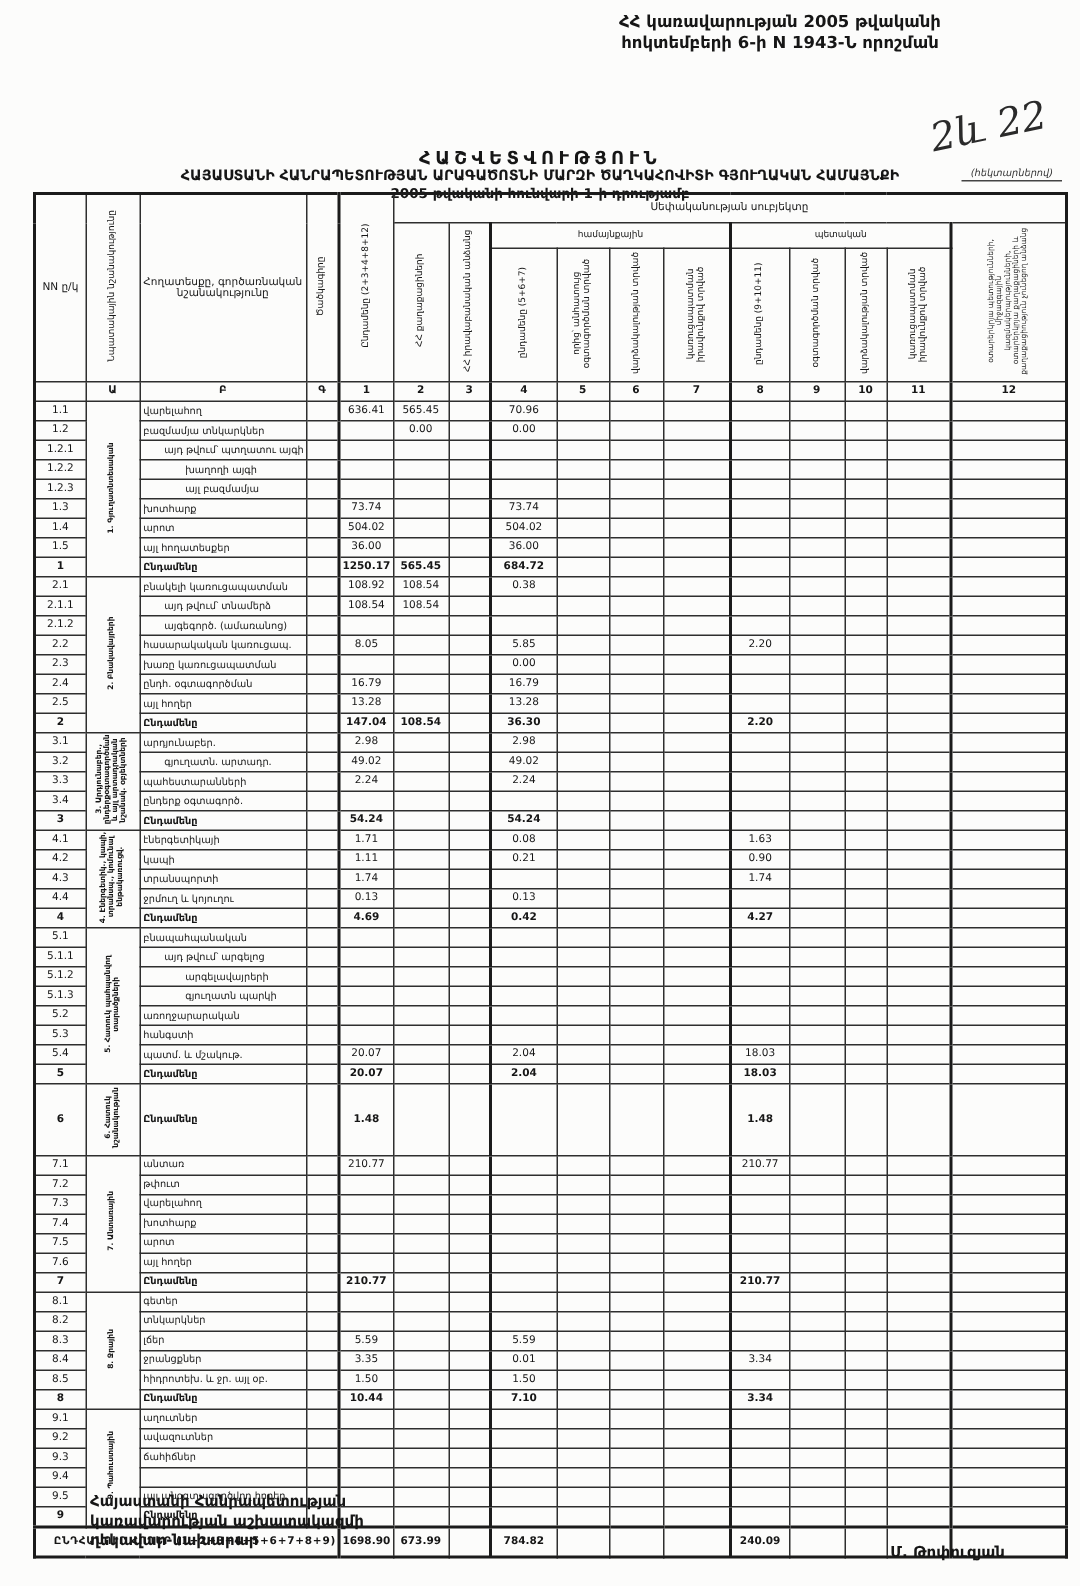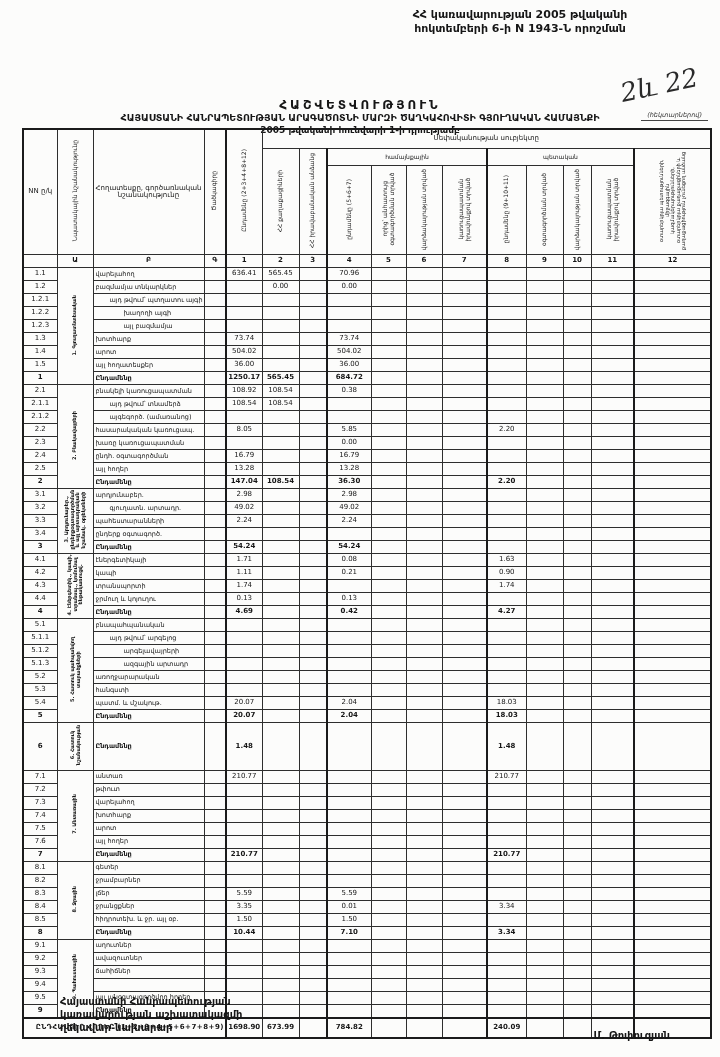--- a/index.html
+++ b/index.html
@@ -645,21 +645,21 @@
           <td class="num"></td>
           <td class="num"></td>
           <td class="num bl"></td>
           <td class="num"></td>
           <td class="num"></td>
           <td class="num"></td>
           <td class="num bl"></td>
         </tr>
         <tr>
           <td class="code">5.1.3</td>
-          <td class="lbl" style="padding-left: 30px;">ազգային արտադր</td>
+          <td class="lbl" style="padding-left: 30px;">գյուղատն պարկի</td>
           <td class="code"></td>
           <td class="num bl"></td>
           <td class="num"></td>
           <td class="num"></td>
           <td class="num bl"></td>
           <td class="num"></td>
           <td class="num"></td>
           <td class="num"></td>
           <td class="num bl"></td>
           <td class="num"></td>
@@ -886,21 +886,21 @@
           <td class="num"></td>
           <td class="num"></td>
           <td class="num bl"></td>
           <td class="num"></td>
           <td class="num"></td>
           <td class="num"></td>
           <td class="num bl"></td>
         </tr>
         <tr>
           <td class="code">8.2</td>
-          <td class="lbl" style="padding-left: 2px;">ջրամբարներ</td>
+          <td class="lbl" style="padding-left: 2px;">տնկարկներ</td>
           <td class="code"></td>
           <td class="num bl"></td>
           <td class="num"></td>
           <td class="num"></td>
           <td class="num bl"></td>
           <td class="num"></td>
           <td class="num"></td>
           <td class="num"></td>
           <td class="num bl"></td>
           <td class="num"></td>

